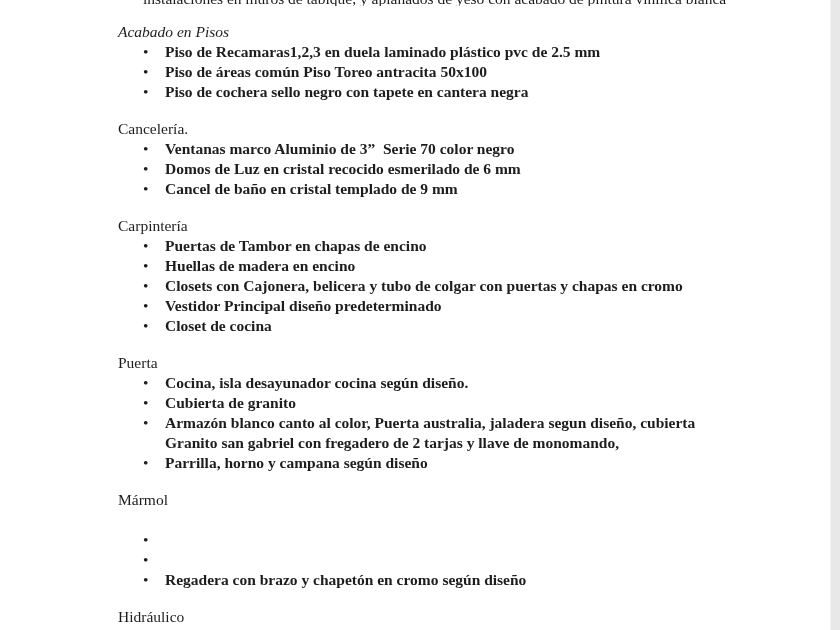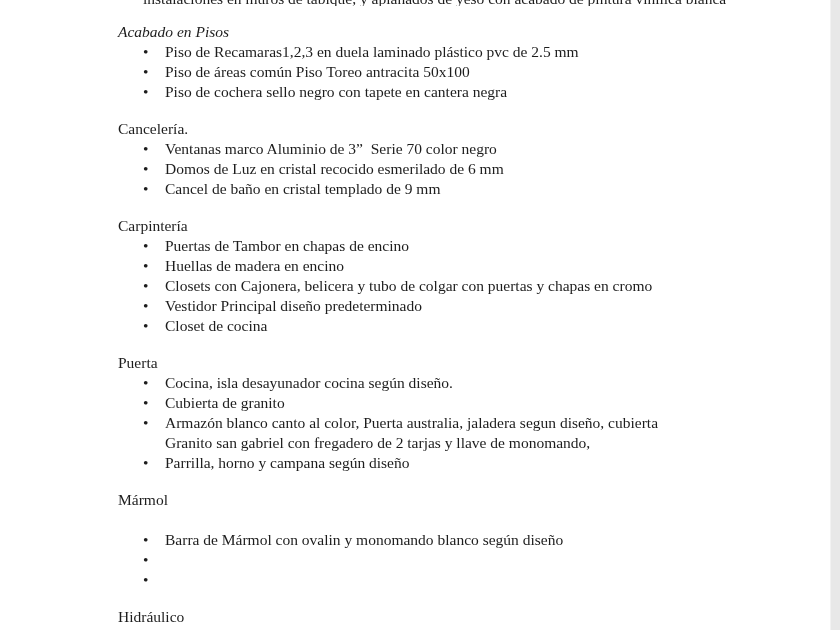--- a/index.html
+++ b/index.html
@@ -31,20 +31,21 @@
     display: flex;
     align-items: flex-start;
   }
   .bullet .dot {
     flex: 0 0 22px;
     width: 22px;
   }
   .bullet .txt {
     white-space: pre-wrap;
     max-width: 600px;
+    font-weight: bold;
   }
   .gap-top { margin-top: 20px; }
   .clipped {
     height: 6px;
     overflow: hidden;
   }
   .clipped .inner {
     display: block;
     margin: -11px 0 0 143px;
     font-size: 15.5px;
@@ -133,26 +134,26 @@
 Granito san gabriel con fregadero de 2 tarjas y llave de monomando,</span>
   </div>
   <div class="line bullet">
     <span class="dot">•</span>
     <span class="txt">Parrilla, horno y campana según diseño</span>
   </div>
 
   <div class="line heading sec">Mármol</div>
   <div class="line bullet gap-top">
     <span class="dot">•</span>
-    <span class="txt">Barra de Mármol con ovalin y monomando blanco según diseño</span>
   </div>
   <div class="line bullet">
     <span class="dot">•</span>
   </div>
   <div class="line bullet">
     <span class="dot">•</span>
+    <span class="txt">Regadera con brazo y chapetón en cromo según diseño</span>
   </div>
 
   <div class="line heading sec">Hidráulico</div>
 
 </div>
 
 <div class="scrollbar-track"></div>
 
 </body></html>

